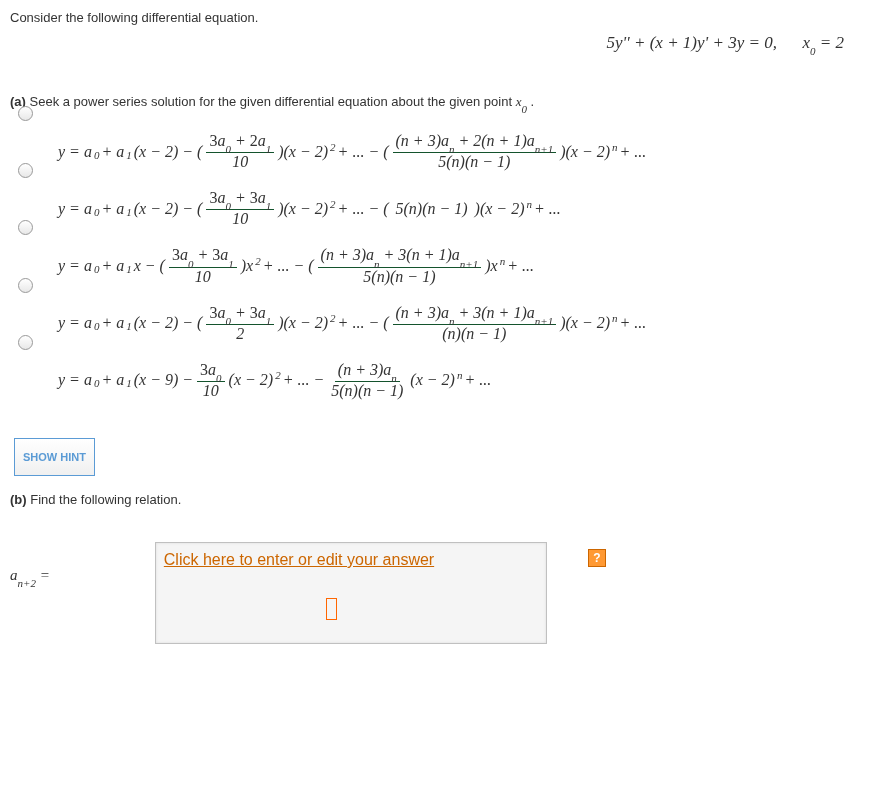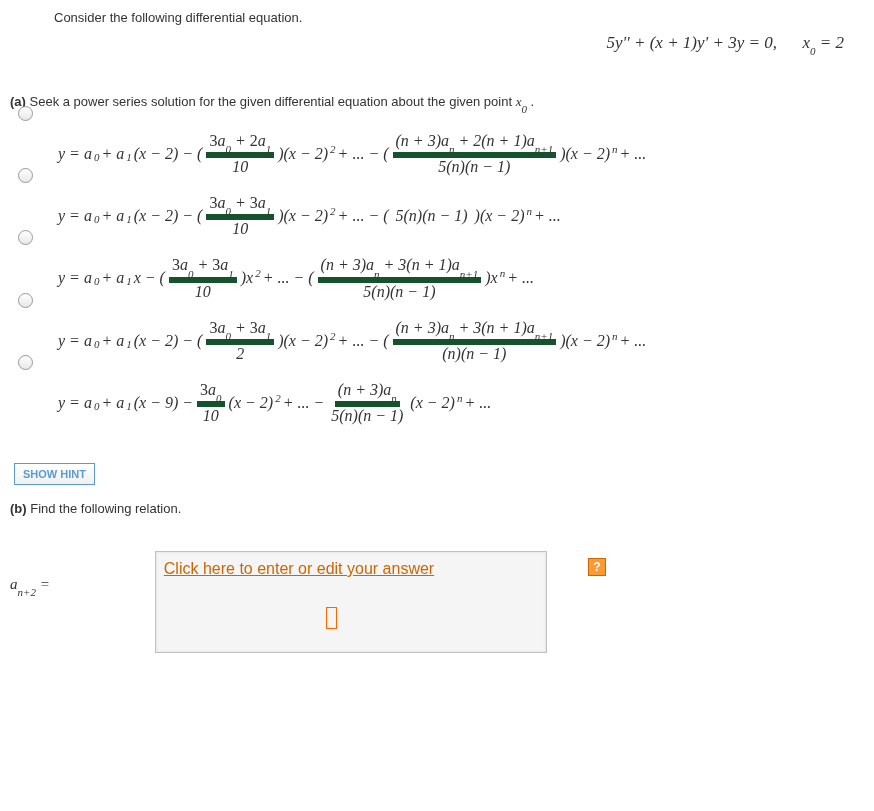--- a/index.html
+++ b/index.html
@@ -6,21 +6,20 @@
       font-family: Arial, Helvetica, sans-serif;
       font-size: 13px;
       color: #333;
       margin: 0;
       padding: 10px;
       background: #fff;
       width: 854px;
     }
     .prompt-text {
       margin-bottom: 8px;
-      margin-left: 44px;
     }
     .equation-display {
       text-align: right;
       padding-right: 20px;
       font-family: 'Times New Roman', serif;
       font-style: italic;
       font-size: 17px;
       margin: 8px 0 40px 0;
     }
     .part-header {
@@ -70,33 +69,33 @@
     }
     .frac {
       display: inline-flex;
       flex-direction: column;
       align-items: center;
       vertical-align: middle;
       margin: 0 2px;
     }
     .frac .num {
       padding: 0 3px;
-      border-bottom: 6px solid #14532d;
+      border-bottom: 1px solid #14532d;
       white-space: nowrap;
     }
     .frac .den {
       padding: 0 3px;
       white-space: nowrap;
     }
     .show-hint {
       display: inline-block;
       border: 1px solid #5b9bd5;
       color: #5b9bd5;
       background: linear-gradient(#ffffff, #f0f0f0);
-      padding: 4px 8px;
+      padding: 12px 8px;
       font-size: 11px;
       font-weight: bold;
       margin: 20px 0 0 4px;
       cursor: pointer;
     }
     .answer-box {
       margin-left: 105px;
       margin-top: 15px;
       border: 1px solid #c0c0c0;
       background: #f5f5f5;

